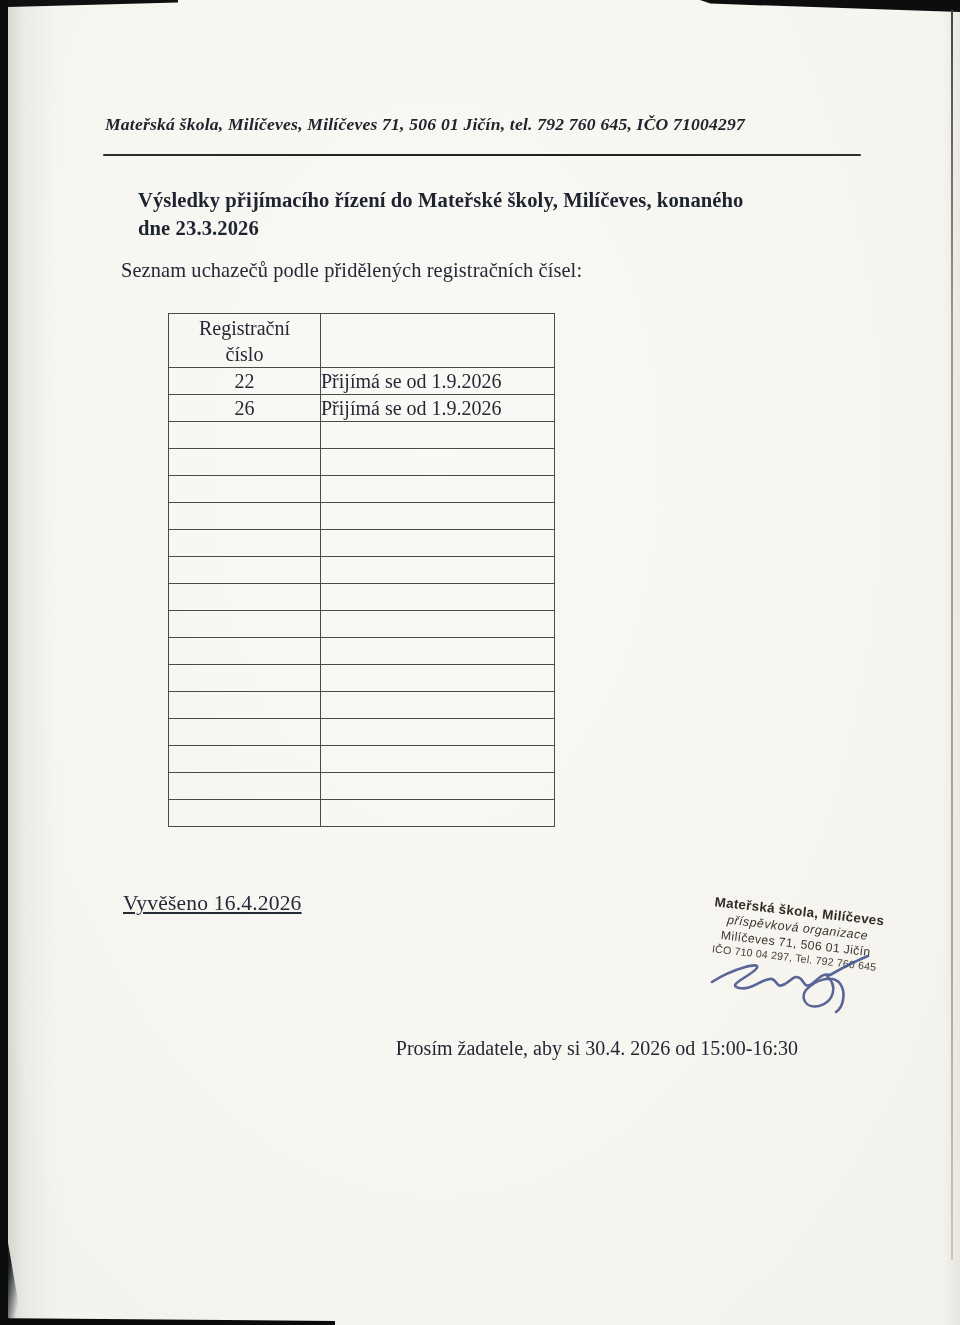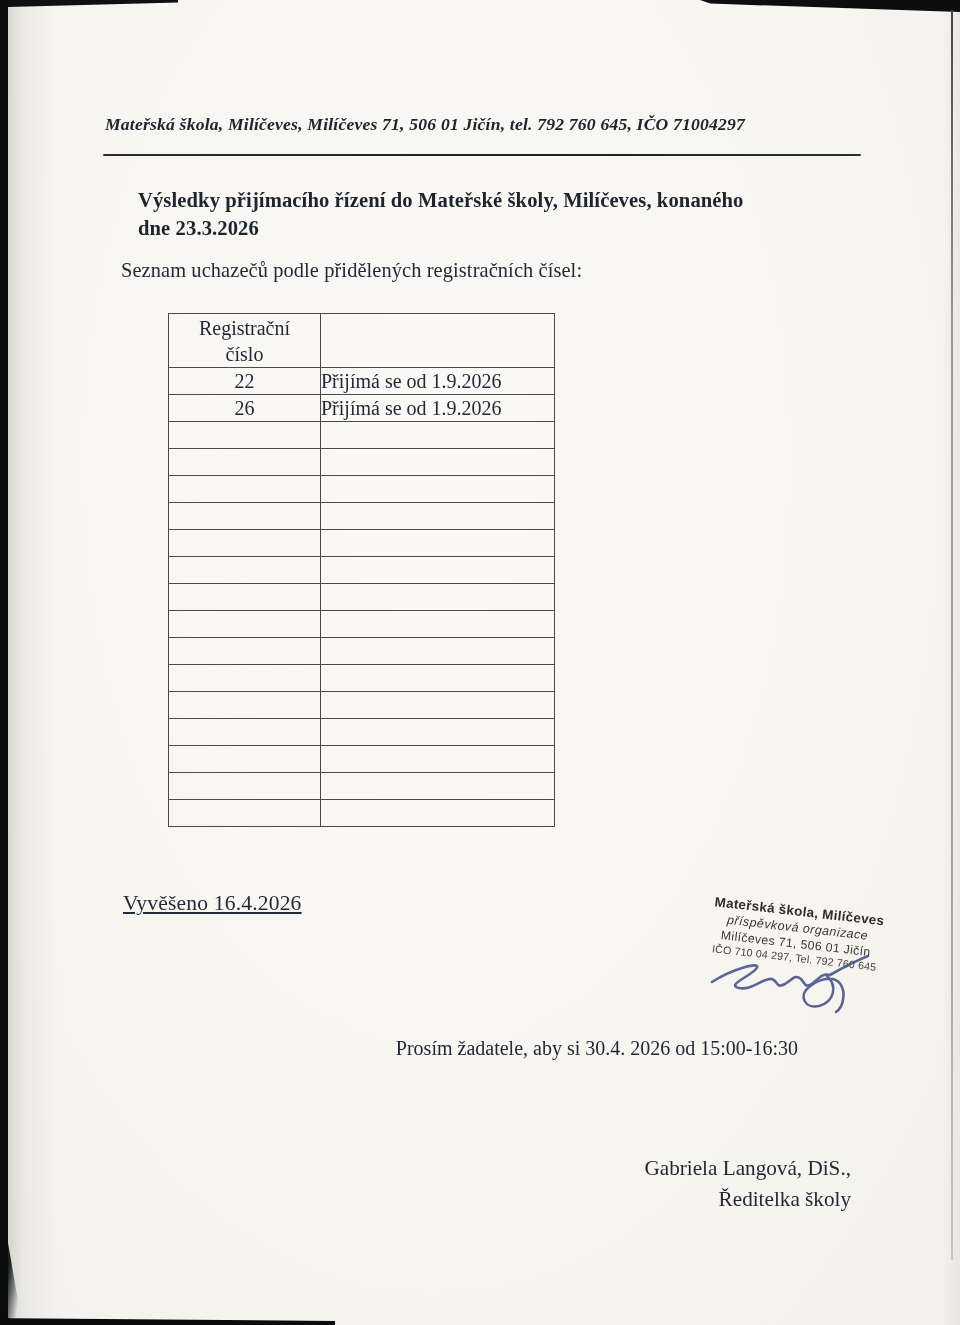--- a/index.html
+++ b/index.html
@@ -192,24 +192,20 @@
     <g fill="none" stroke="#46518b" stroke-width="2.6" stroke-linecap="round" opacity="0.88">
       <path d="M6 30 C 26 17, 58 8, 50 17 C 43 25, 20 33, 33 36 C 46 39, 58 25, 66 27 C 72 29, 70 37, 79 32 C 87 27, 89 22, 95 27 C 99 31, 99 37, 107 31 C 113 26, 117 21, 124 23 C 138 15, 152 8, 162 4"></path>
       <path d="M121 24 C 132 34, 128 50, 113 54 C 99 57, 92 44, 103 35 C 110 29, 118 26, 127 27 C 135 29, 139 38, 137 48 C 136 54, 133 58, 130 60"></path>
     </g>
   </svg>
 
   <div class="notice">
     <div>Prosím žadatele, aby si 30.4. 2026 od 15:00-16:30</div>
   </div>
 
-  <div class="signatory">
-    <div>Gabriela Langová, DiS.,</div>
-    <div>Ředitelka školy</div>
-  </div>
 
 </div>
 
 <div class="edge-top-left"></div>
 <div class="edge-top-right"></div>
 <div class="edge-bottom-left"></div>
 <div class="corner-wedge"></div>
 <div class="edge-right"></div>
 
 </body></html>

